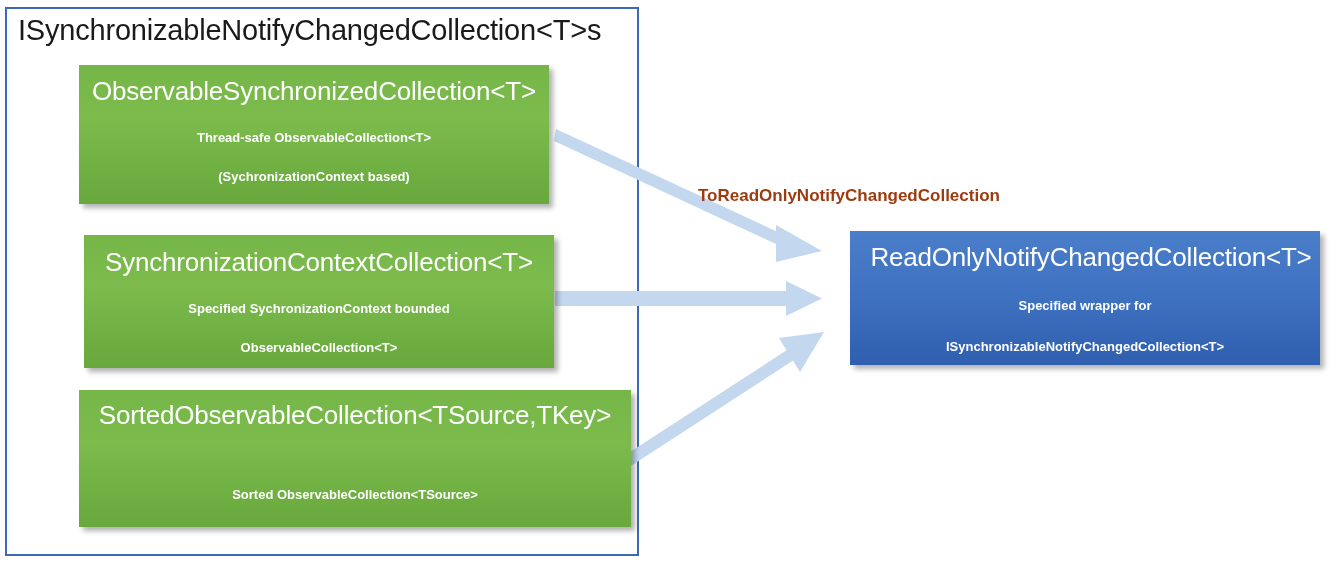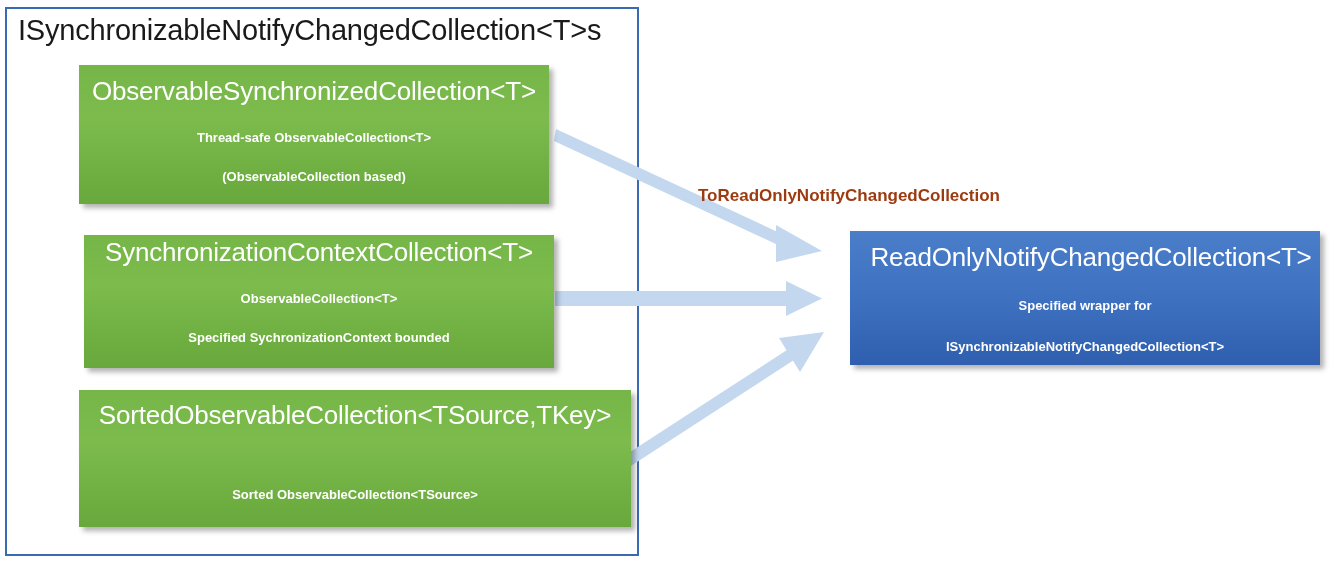--- a/index.html
+++ b/index.html
@@ -72,21 +72,21 @@
   
   #node-observable-synchronized {
     left: 67px;  top: 65px;  width: 470px; height: 139px; margin-left: 12px;
   }
   #node-observable-synchronized .title { margin-top: 12px; }
   #node-observable-synchronized .desc  { margin-top: 22px; }
 
   #node-synchronization-context {
     left: 84px;  top: 235px; width: 470px; height: 133px;
   }
-  #node-synchronization-context .title { margin-top: 3px; }
+  #node-synchronization-context .title { margin-top: 13px; }
   #node-synchronization-context .desc  { margin-top: 22px; }
 
   #node-sorted-observable {
     left: 59px;  top: 390px; width: 552px; height: 137px; margin-left: 20px;
   }
   #node-sorted-observable .title { margin-top: 11px; }
   #node-sorted-observable .desc  { margin-top: 55px; }
 
   #node-readonly-notify {
     left: 850px; top: 231px; width: 470px; height: 134px;
@@ -137,27 +137,27 @@
       <polygon points="610,465 790,348 797,358 617,475" fill="#c3d8ef"></polygon>
       <polygon points="779,338 824,332 800,372" fill="#c3d8ef"></polygon>
     </g>
   </svg>
 
   <div class="arrow-label">ToReadOnlyNotifyChangedCollection</div>
 
   <div class="node green" id="node-observable-synchronized">
     <span class="title">ObservableSynchronizedCollection&lt;T&gt;</span>
     <span class="desc">Thread-safe ObservableCollection&lt;T&gt;</span>
-    <span class="desc">(ObservableCollection based)</span>
+    <span class="desc">(SychronizationContext based)</span>
   </div>
 
   <div class="node green" id="node-synchronization-context">
     <span class="title">SynchronizationContextCollection&lt;T&gt;</span>
+    <span class="desc">Specified SychronizationContext bounded</span>
     <span class="desc">ObservableCollection&lt;T&gt;</span>
-    <span class="desc">Specified SychronizationContext bounded</span>
   </div>
 
   <div class="node green" id="node-sorted-observable">
     <span class="title">SortedObservableCollection&lt;TSource,TKey&gt;</span>
     <span class="desc">Sorted ObservableCollection&lt;TSource&gt;</span>
   </div>
 
   <div class="node blue" id="node-readonly-notify">
     <span class="title">ReadOnlyNotifyChangedCollection&lt;T&gt;</span>
     <span class="desc">Specified wrapper for</span>

